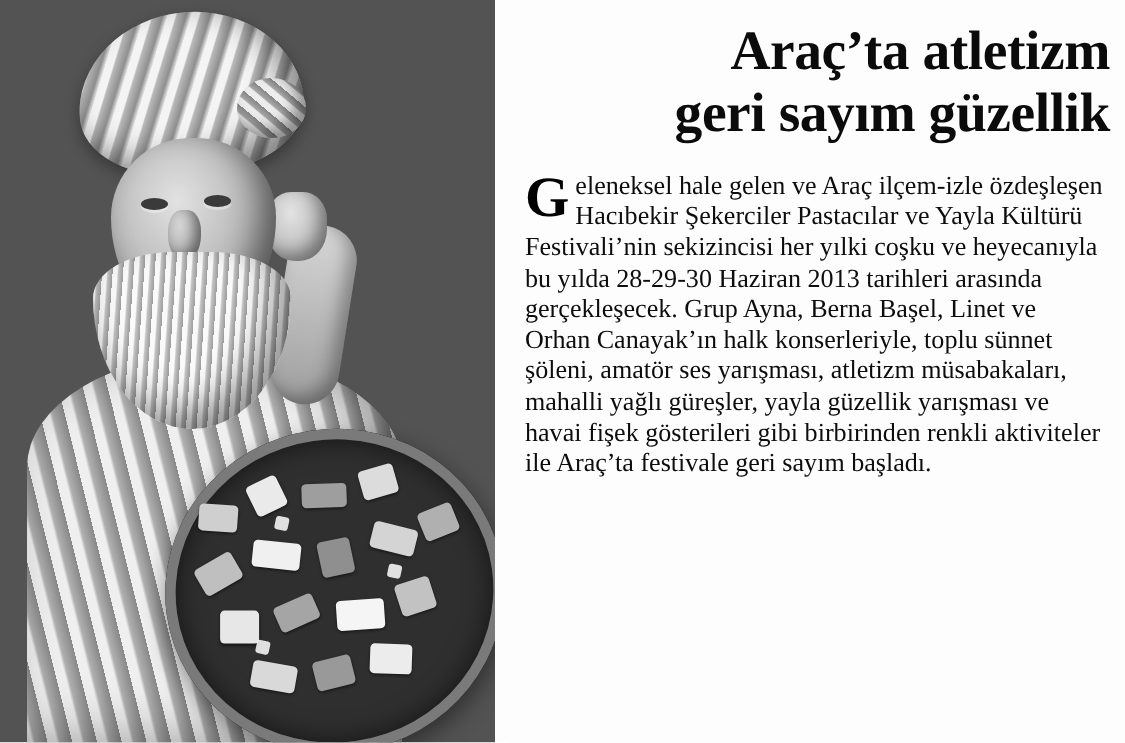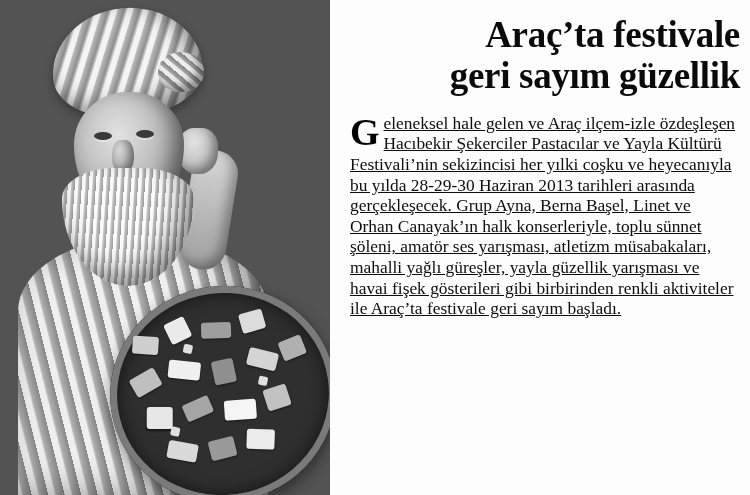--- a/index.html
+++ b/index.html
@@ -213,21 +213,21 @@
     color: #000;
   }
   .body-text {
     font-family: "Liberation Serif", serif;
     font-size: 17.4px;
     line-height: 20.6px;
     color: #0d0d0d;
     text-align: left;
     hyphens: none;
   }
-  .body-text .p { margin: 0; text-decoration: underline; }
+  .body-text .p { margin: 0; }
 </style>
 </head>
 <body>
 
 <div class="page">
 
   <div class="photo">
     <div class="photo-inner"></div>
     <div class="robe"></div>
     <div class="arm"></div>
@@ -258,21 +258,21 @@
       <div class="candy" style="left:92px;top:152px;width:26px;height:20px;background:#999999;transform:rotate(-6deg);"></div>
       <div class="candy" style="left:130px;top:148px;width:28px;height:20px;background:#ececec;transform:rotate(10deg);"></div>
       <div class="sparkle" style="left:80px;top:54px;"></div>
       <div class="sparkle" style="left:150px;top:96px;"></div>
       <div class="sparkle" style="left:56px;top:134px;"></div>
     </div>
   </div>
 
   <div class="article">
     <h1 class="headline">
-      <span>Araç’ta festivale</span>
+      <span>Araç’ta atletizm</span>
       <span class="line2">geri sayım güzellik</span>
     </h1>
 
     <div class="body-wrap">
       <span class="dropcap">G</span>
       <div class="body-text">
         <p class="p">eleneksel hale gelen ve Araç ilçem-izle özdeşleşen Hacıbekir Şekerciler Pastacılar ve Yayla Kültürü Festivali’nin sekizincisi her yılki coşku ve heyecanıyla bu yılda 28-29-30 Haziran 2013 tarihleri arasında gerçekleşecek. Grup Ayna, Berna Başel, Linet ve Orhan Canayak’ın halk konserleriyle, toplu sünnet şöleni, amatör ses yarışması, atletizm müsabakaları, mahalli yağlı güreşler, yayla güzellik yarışması ve havai fişek gösterileri gibi birbirinden renkli aktiviteler ile Araç’ta festivale geri sayım başladı.</p>
       </div>
     </div>
   </div>

